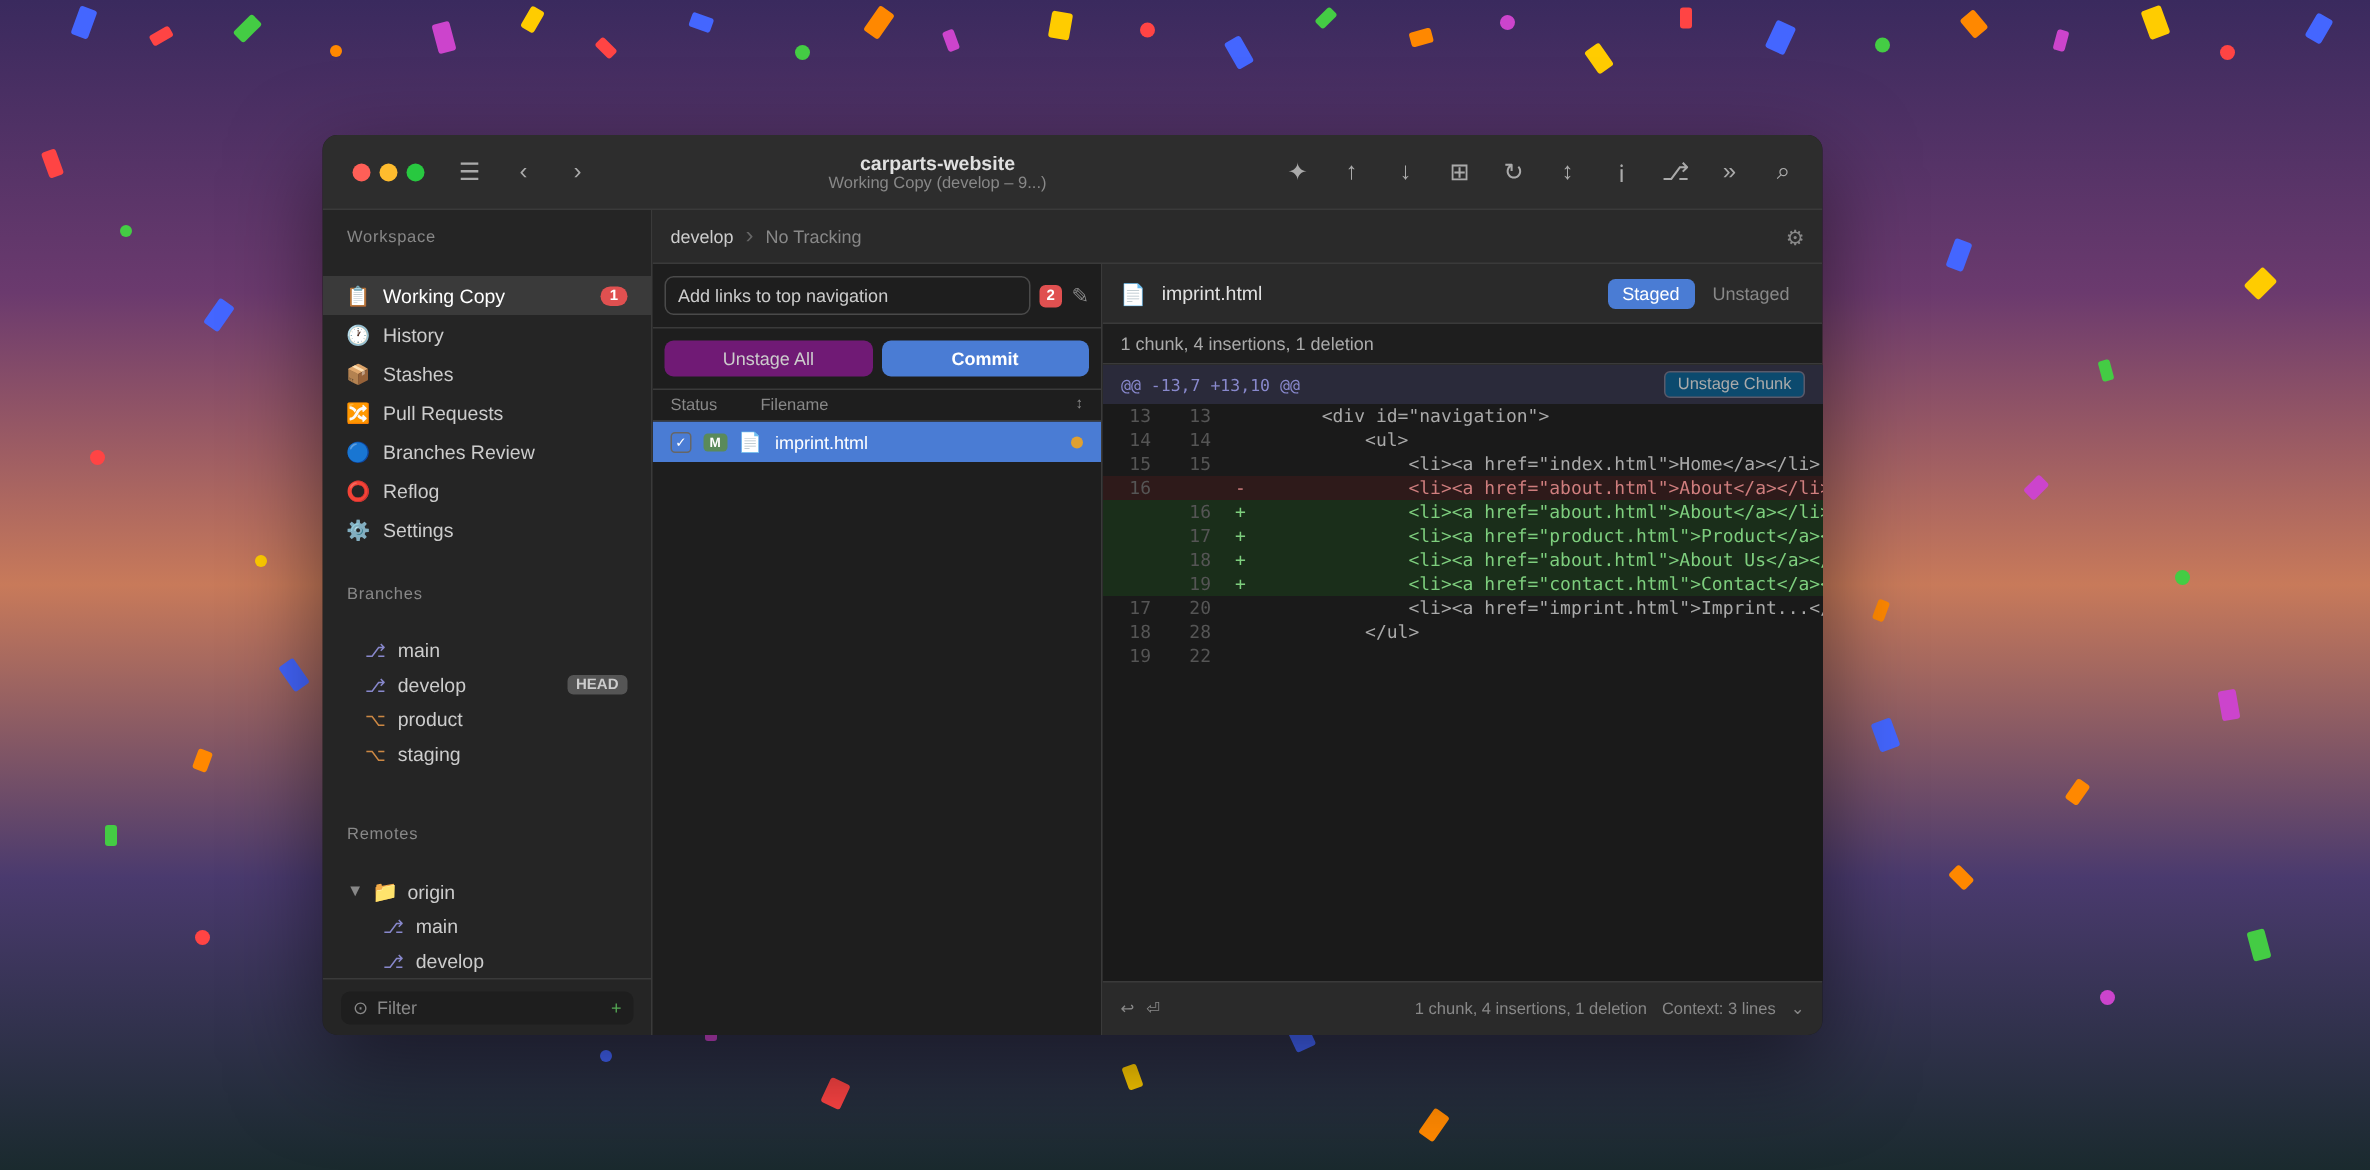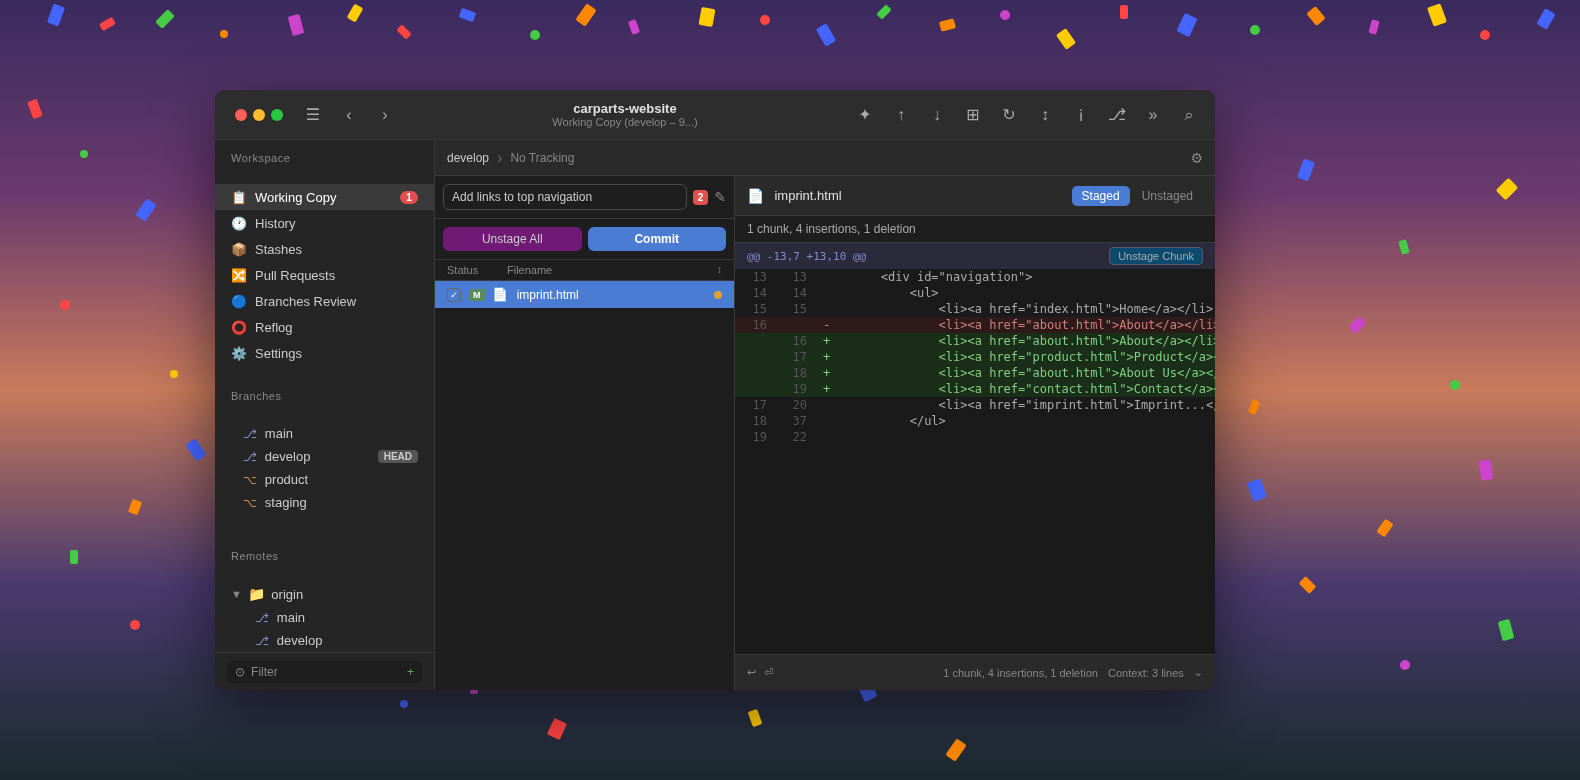--- a/index.html
+++ b/index.html
@@ -795,21 +795,21 @@
             </div>
 
             <div class="diff-line context">
               <span class="diff-line-num old">17</span>
               <span class="diff-line-num new">20</span>
               <span class="diff-line-content">                &lt;li&gt;&lt;a href="imprint.html"&gt;Imprint...&lt;/a&gt;&lt;/li&gt;</span>
             </div>
 
             <div class="diff-line context">
               <span class="diff-line-num old">18</span>
-              <span class="diff-line-num new">37</span>
+              <span class="diff-line-num new">28</span>
               <span class="diff-line-content">            &lt;/ul&gt;</span>
             </div>
 
             <div class="diff-line context">
               <span class="diff-line-num old">19</span>
               <span class="diff-line-num new">22</span>
             </div>
           </div>
 
           <div class="diff-footer">

